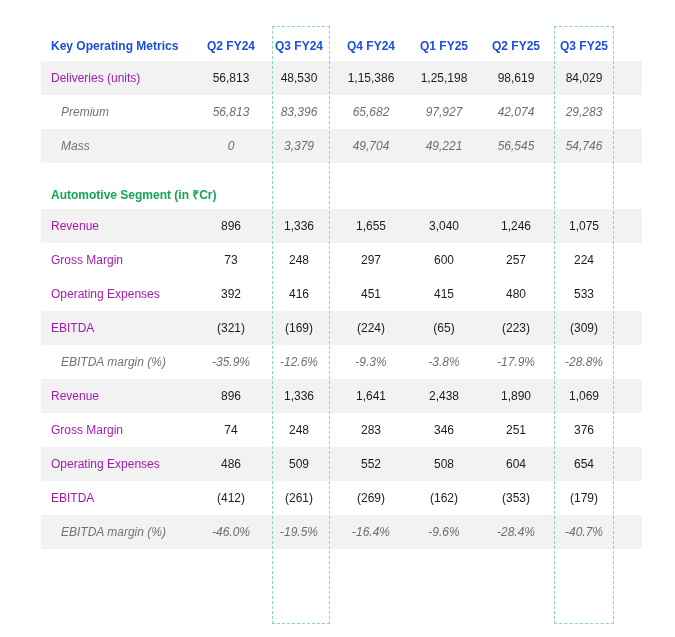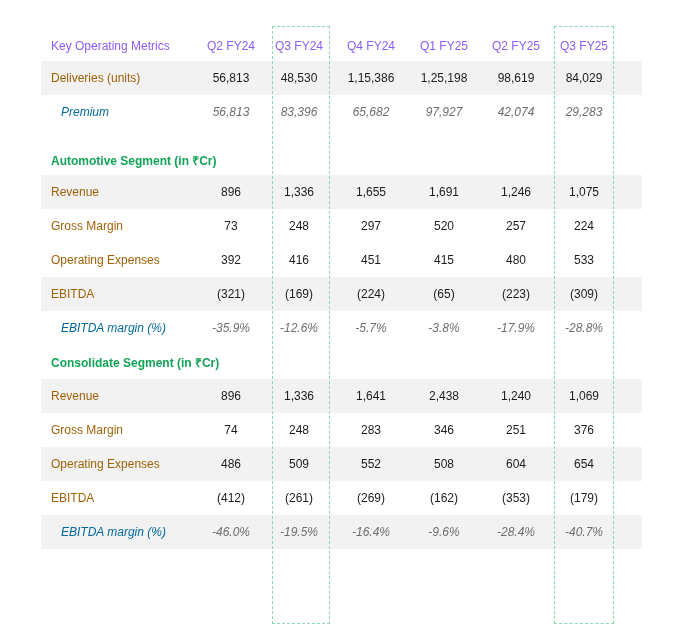--- a/index.html
+++ b/index.html
@@ -7,30 +7,30 @@
     position:relative;
     width:675px;height:637px;
     background:#ffffff;
     font-family:"Liberation Sans", sans-serif;
     overflow:hidden;
   }
   .tbl-wrap{position:absolute;left:41px;top:30px;width:601px;}
   table{border-collapse:collapse;table-layout:fixed;width:601px;}
   td,th{vertical-align:middle;font-size:12px;padding:0;overflow:hidden;white-space:nowrap;}
   tr.hdr{height:31px;}
-  tr.hdr th{color:#8b5cf6;font-weight:normal;text-align:center;}
+  tr.hdr th{color:#1d4ed8;font-weight:bold;text-align:center;}
   tr.hdr th.lbl{text-align:left;padding-left:10px;font-size:12px;}
   tr.r{height:34px;}
   tr.g{background:#f2f2f2;}
   tr.spacer{height:17px;}
   tr.sec1{height:29px;margin-top:16px;}
   tr.sec2{height:34px;}
-  td.lbl{text-align:left;padding-left:10px;color:#a16207;}
+  td.lbl{text-align:left;padding-left:10px;color:#a21caf;}
   td.v{text-align:center;color:#1c1c1c;}
-  tr.sub td.lbl{padding-left:20px;color:#0369a1;font-style:italic;}
+  tr.sub td.lbl{padding-left:20px;color:#737373;font-style:italic;}
   tr.sub td.v{color:#6e6e6e;font-style:italic;}
   td.sec{color:#12a456;font-weight:bold;text-align:left;padding-left:10px;}
   .hl-box{
     position:absolute;
     top:-4px;height:598px;
     border:1.5px dashed #8bd9ae;
     pointer-events:none;
     box-sizing:border-box;
   }
   .hl-1{left:231px;width:58px;}
@@ -84,46 +84,56 @@
         <td class="lbl">Premium</td>
         <td class="v">56,813</td>
         <td class="v">83,396</td>
         <td class="v">65,682</td>
         <td class="v">97,927</td>
         <td class="v">42,074</td>
         <td class="v">29,283</td>
         <td></td>
       </tr>
 
+      <tr class="r g sub">
+        <td class="lbl">Mass</td>
+        <td class="v">0</td>
+        <td class="v">3,379</td>
+        <td class="v">49,704</td>
+        <td class="v">49,221</td>
+        <td class="v">56,545</td>
+        <td class="v">54,746</td>
+        <td></td>
+      </tr>
 
       <tr class="spacer">
             <td colspan="8"></td>
           </tr>
 
       <tr class="sec1">
         <td class="sec" colspan="8">Automotive Segment (in ₹Cr)</td>
       </tr>
 
       <tr class="r g">
         <td class="lbl">Revenue</td>
         <td class="v">896</td>
         <td class="v">1,336</td>
         <td class="v">1,655</td>
-        <td class="v">1,691</td>
+        <td class="v">3,040</td>
         <td class="v">1,246</td>
         <td class="v">1,075</td>
         <td></td>
       </tr>
 
       <tr class="r">
         <td class="lbl">Gross Margin</td>
         <td class="v">73</td>
         <td class="v">248</td>
         <td class="v">297</td>
-        <td class="v">520</td>
+        <td class="v">600</td>
         <td class="v">257</td>
         <td class="v">224</td>
         <td></td>
       </tr>
 
 
       <tr class="r">
         <td class="lbl">Operating Expenses</td>
         <td class="v">392</td>
         <td class="v">416</td>
@@ -142,38 +152,35 @@
         <td class="v">(65)</td>
         <td class="v">(223)</td>
         <td class="v">(309)</td>
         <td></td>
       </tr>
 
       <tr class="r sub">
         <td class="lbl">EBITDA margin (%)</td>
         <td class="v">-35.9%</td>
         <td class="v">-12.6%</td>
-        <td class="v">-5.7%</td>
+        <td class="v">-9.3%</td>
         <td class="v">-3.8%</td>
         <td class="v">-17.9%</td>
         <td class="v">-28.8%</td>
         <td></td>
       </tr>
 
-      <tr class="sec2">
-        <td class="sec" colspan="8">Consolidate Segment (in ₹Cr)</td>
-      </tr>
 
       <tr class="r g">
         <td class="lbl">Revenue</td>
         <td class="v">896</td>
         <td class="v">1,336</td>
         <td class="v">1,641</td>
         <td class="v">2,438</td>
-        <td class="v">1,240</td>
+        <td class="v">1,890</td>
         <td class="v">1,069</td>
         <td></td>
       </tr>
 
       <tr class="r">
         <td class="lbl">Gross Margin</td>
         <td class="v">74</td>
         <td class="v">248</td>
         <td class="v">283</td>
         <td class="v">346</td>

